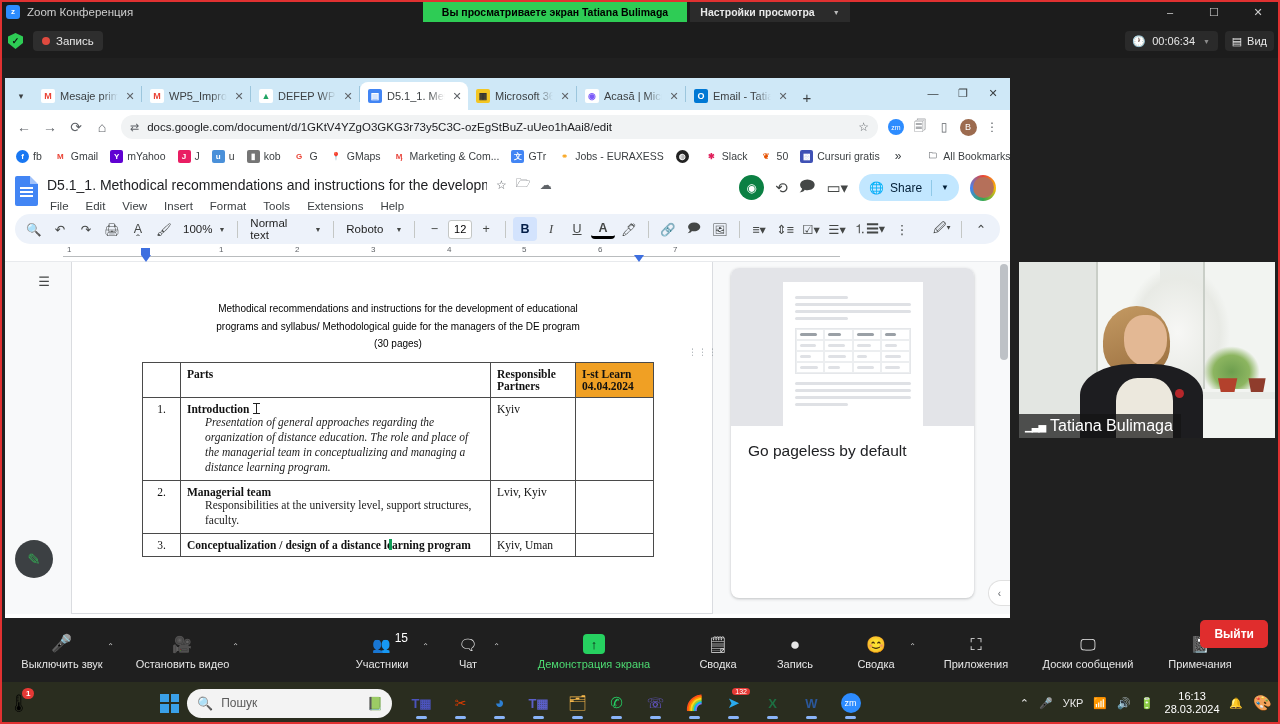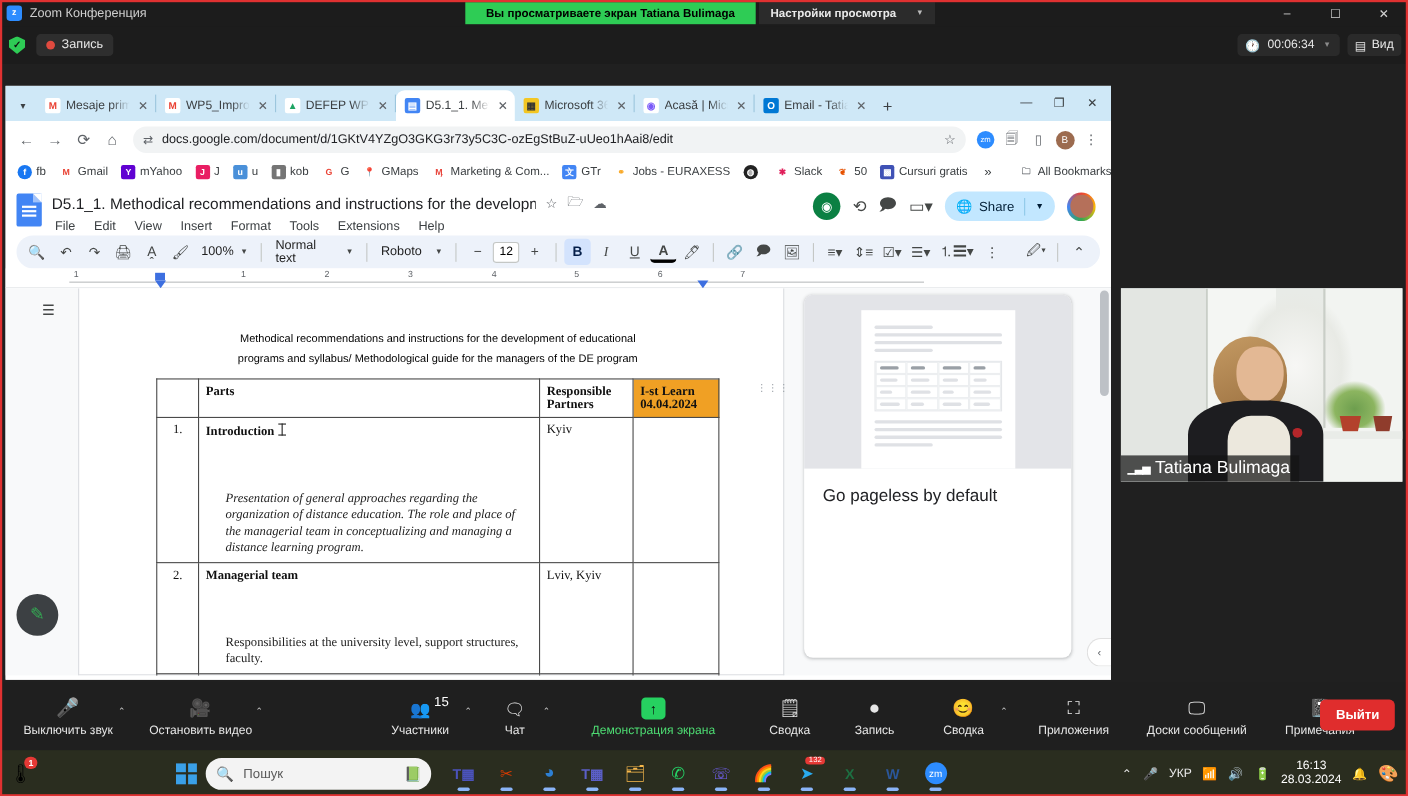--- a/index.html
+++ b/index.html
@@ -195,21 +195,21 @@
                font-family: "Liberation Serif", serif; }
   .doc-table td, .doc-table th { border: 1px solid #4a4a4a; vertical-align: top;
                                  padding: 5px 6px; font-size: 11.5px; color: #111; }
   .c-num { width: 38px; text-align: center; }
   .c-parts { }
   .c-resp { width: 85px; }
   .c-draft { width: 78px; }
   .th-parts, .th-resp { font-weight: bold; }
   .th-draft { font-weight: bold; background: #f0a024; }
   .row-title { font-weight: bold; }
-  .row-desc { font-style: italic; color: #222; line-height: 15px; margin-top: 48px; }
+  .row-desc { font-style: italic; color: #222; line-height: 15px; }
   .row-desc.plain { font-style: normal; }
   .tbl-handle { position: absolute; right: 12px; top: 88px; width: 12px; height: 16px;
                 color: #9aa0a6; font-size: 9px; letter-spacing: 1px; line-height: 5px; }
   .text-cursor { display:inline-block; width:1px; height:11px; background:#222;
                  position:relative; margin-left:7px; vertical-align:-1px; }
   .text-cursor::before, .text-cursor::after {
     content:""; position:absolute; left:-3px; width:7px; height:1px; background:#222; }
   .text-cursor::before { top:0; } .text-cursor::after { bottom:0; }
   .caret-green { display:inline-block; width:3px; height:11px; background:#0f9d58;
                  vertical-align:-1px; }
@@ -247,21 +247,21 @@
                    border-radius: 4px; background: #bdc1c6; }
 
   
   .zoombar { position: absolute; left: 0; top: 620px; width: 1280px; height: 62px;
              background: #1f1f1f; display: flex; align-items: center; }
   .zb-item { display: flex; flex-direction: column; align-items: center; justify-content: center;
              color: #e6e6e6; font-size: 11px; gap: 4px; position: relative; padding: 0 4px; }
   .zb-icon { height: 22px; display: flex; align-items: flex-end; color: #e6e6e6; }
   .zb-caret { position: absolute; right: -13px; top: 10px; font-size: 8px; color: #d0d0d0; }
   .zb-green { color: #4ddb72; }
-  .leave-btn { position: absolute; right: 12px; top: 16px; background: #e02d2d; color: #fff;
+  .leave-btn { position: absolute; right: 12px; top: 0; background: #e02d2d; color: #fff;
                font-size: 12px; font-weight: bold; padding: 7px 14px; border-radius: 5px; }
   .pcount { position: absolute; left: 22px; top: -1px; font-size: 12px; color: #fff; }
 
   
   .taskbar { position: absolute; left: 0; top: 682px; width: 1280px; height: 42px;
              background: #2a2d1f; display: flex; align-items: center; }
   .tb-left { position: absolute; left: 8px; display: flex; align-items: center; }
   .weather { position: relative; width: 34px; height: 30px; display:flex; align-items:center; }
   .badge { position: absolute; left: 14px; top: 0px; background: #e53935; color: #fff;
            font-size: 8px; border-radius: 8px; padding: 1px 4px; font-weight: bold; }
@@ -568,20 +568,21 @@
       <div class="docs-canvas">
         <div class="outline-btn">☰</div>
         <div class="pencil-fab">
             <span style="color:#34a853">✎</span>
           </div>
 
         <div class="page">
           <div class="doc-h1">
             <div>Methodical recommendations and instructions for the development of educational</div>
             <div>programs and syllabus/ Methodological guide for the managers of the DE program</div>
+            <div>(30 pages)</div>
           </div>
           <div class="tbl-handle">⋮⋮⋮</div>
 
           <table class="doc-table">
             <tbody>
                 <tr>
               <td class="c-num"></td>
               <td class="c-parts th-parts">Parts</td>
               <td class="c-resp th-resp">
                 <div>Responsible</div>

